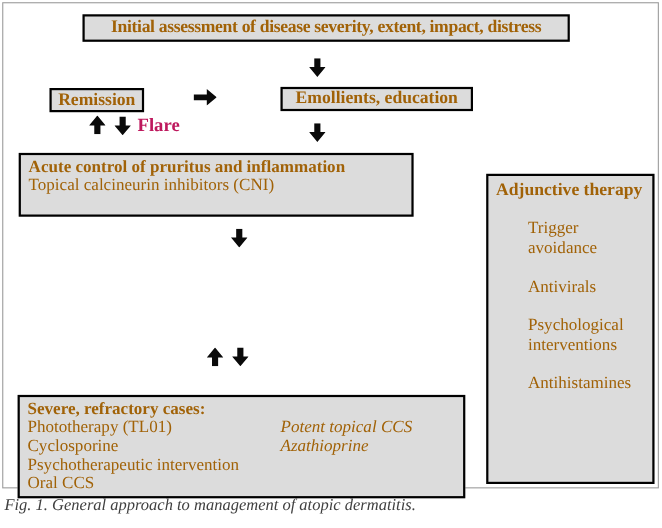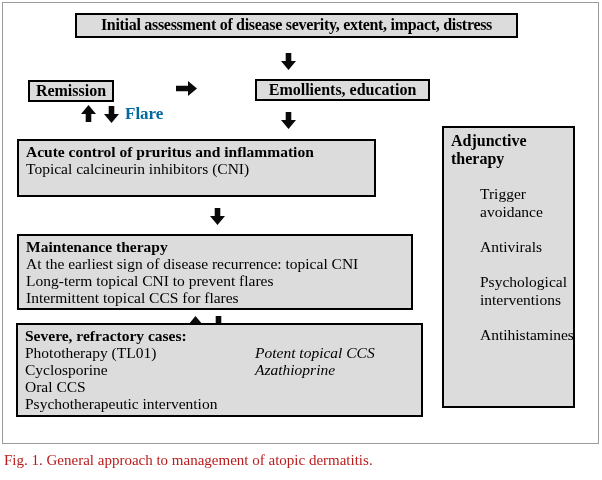--- a/index.html
+++ b/index.html
@@ -18,55 +18,55 @@
   }
   .frame{
     position:absolute;left:2px;top:2px;width:597px;height:442px;
     border:1px solid var(--frame-border);
     background:#ffffff;
   }
   .box{
     position:absolute;
     background:var(--box-fill);
     border:2px solid var(--box-border);
-    color:#000000;
+    color:#a16207;
   }
   .label-box{
     text-align:center;
     font-weight:bold;
     font-size:16px;
   }
   .pad{padding:2px 7px;}
   .line{
     font-size:15.5px;
     line-height:17px;
     white-space:nowrap;
   }
   .bold{font-weight:bold;}
   #initial{left:75px;top:13px;width:443px;height:25px;line-height:20px;letter-spacing:-0.3px;}
-  #remission{left:28px;top:80px;width:86px;height:22px;line-height:17px;}
+  #remission{left:45px;top:80px;width:86px;height:22px;line-height:17px;}
   #emollients{left:255px;top:79px;width:175px;height:22px;line-height:17px;text-align:center;}
   #acute{left:17px;top:139px;width:359px;height:58px;}
   #maintenance{left:17px;top:234px;width:396px;height:76px;}
-  #severe{left:16px;top:323px;width:407px;height:94px;}
+  #severe{left:16px;top:359px;width:407px;height:94px;}
   #severe .right-col{
     position:absolute;left:237px;top:19px;font-style:italic;
   }
-  #adjunctive{left:442px;top:126px;width:133px;height:282px;padding:4px 7px;}
+  #adjunctive{left:442px;top:158px;width:153px;height:282px;padding:4px 7px;}
   #adjunctive .adj-title{font-size:16px;font-weight:bold;line-height:18px;}
   #adjunctive .adj-item{font-size:15.5px;line-height:18px;margin-top:17px;margin-left:29px;}
   .flare-label{
     position:absolute;left:125px;top:104px;
-    font-weight:bold;font-size:17px;color:#0369a1;
+    font-weight:bold;font-size:17px;color:#be185d;
   }
   .arr{position:absolute;}
   .arr path{fill:var(--arrow);}
   .caption{
     position:absolute;left:4px;top:452px;
-    font-size:15px;color:#b91c1c;
+    font-style:italic;font-size:15px;color:#404040;
     white-space:nowrap;
   }
 </style>
 </head>
 <body>
 
 <div class="stage">
   <div class="frame"></div>
 
   <div class="box label-box" id="initial">Initial assessment of disease severity, extent, impact, distress</div>
@@ -97,40 +97,34 @@
 
   <div class="box pad" id="acute">
     <div class="line bold">Acute control of pruritus and inflammation</div>
     <div class="line">Topical calcineurin inhibitors (CNI)</div>
   </div>
 
   <svg class="arr" style="left:210px;top:208px" width="15" height="17" viewBox="0 0 15 17">
     <path d="M4.7 0 H10.3 V8 H15 L7.5 17 L0 8 H4.7 Z"></path>
   </svg>
 
-  <div class="box pad" id="maintenance">
-    <div class="line bold">Maintenance therapy</div>
-    <div class="line">At the earliest sign of disease recurrence: topical CNI</div>
-    <div class="line">Long-term topical CNI to prevent flares</div>
-    <div class="line">Intermittent topical CCS for flares</div>
-  </div>
 
   <svg class="arr" style="left:188px;top:316px" width="15" height="17" viewBox="0 0 15 17">
     <path d="M7.5 0 L15 9 H10.3 V17 H4.7 V9 H0 Z"></path>
   </svg>
   <svg class="arr" style="left:211px;top:316px" width="15" height="17" viewBox="0 0 15 17">
     <path d="M4.7 0 H10.3 V8 H15 L7.5 17 L0 8 H4.7 Z"></path>
   </svg>
 
   <div class="box pad" id="severe">
     <div class="line bold">Severe, refractory cases:</div>
     <div class="line">Phototherapy (TL01)</div>
     <div class="line">Cyclosporine</div>
+    <div class="line">Psychotherapeutic intervention</div>
     <div class="line">Oral CCS</div>
-    <div class="line">Psychotherapeutic intervention</div>
     <div class="right-col">
       <div class="line">Potent topical CCS</div>
       <div class="line">Azathioprine</div>
     </div>
   </div>
 
   <div class="box" id="adjunctive">
     <div class="adj-title">Adjunctive therapy</div>
     <div class="adj-item">Trigger avoidance</div>
     <div class="adj-item">Antivirals</div>

